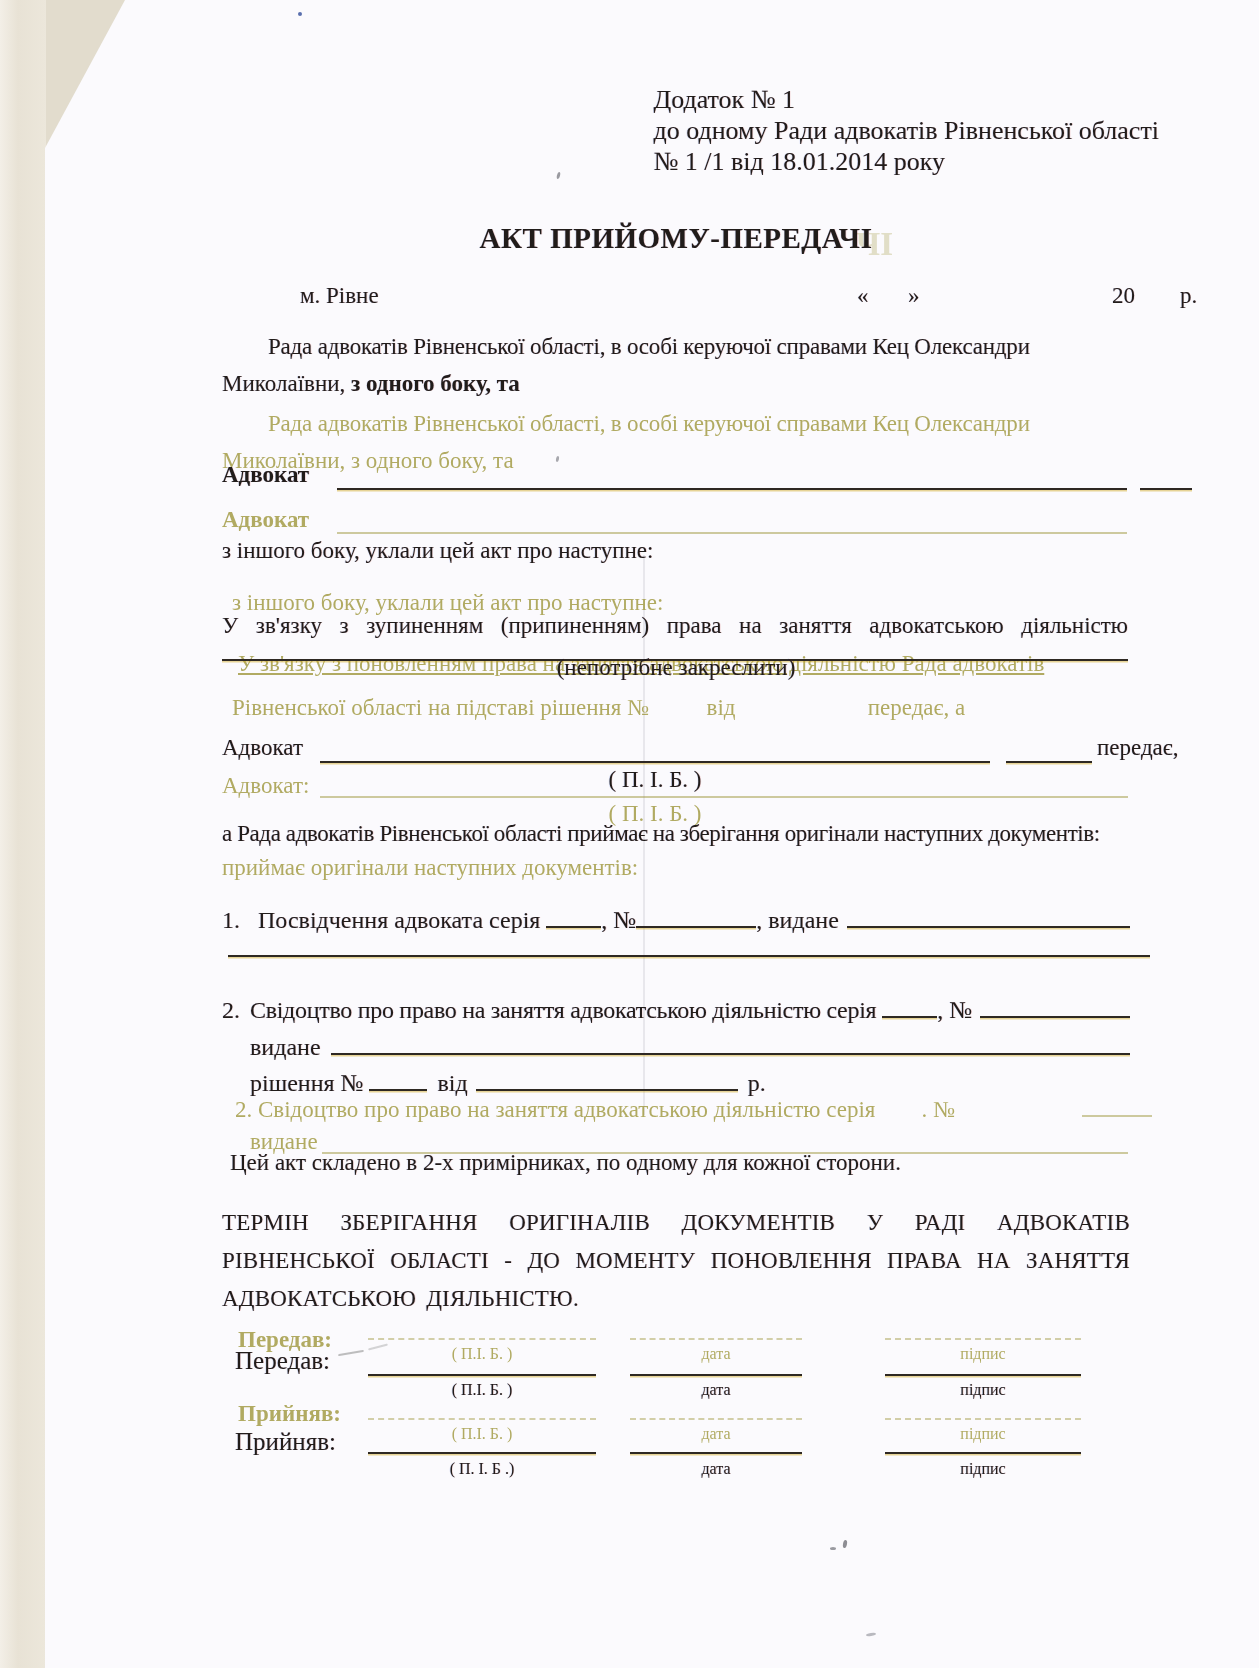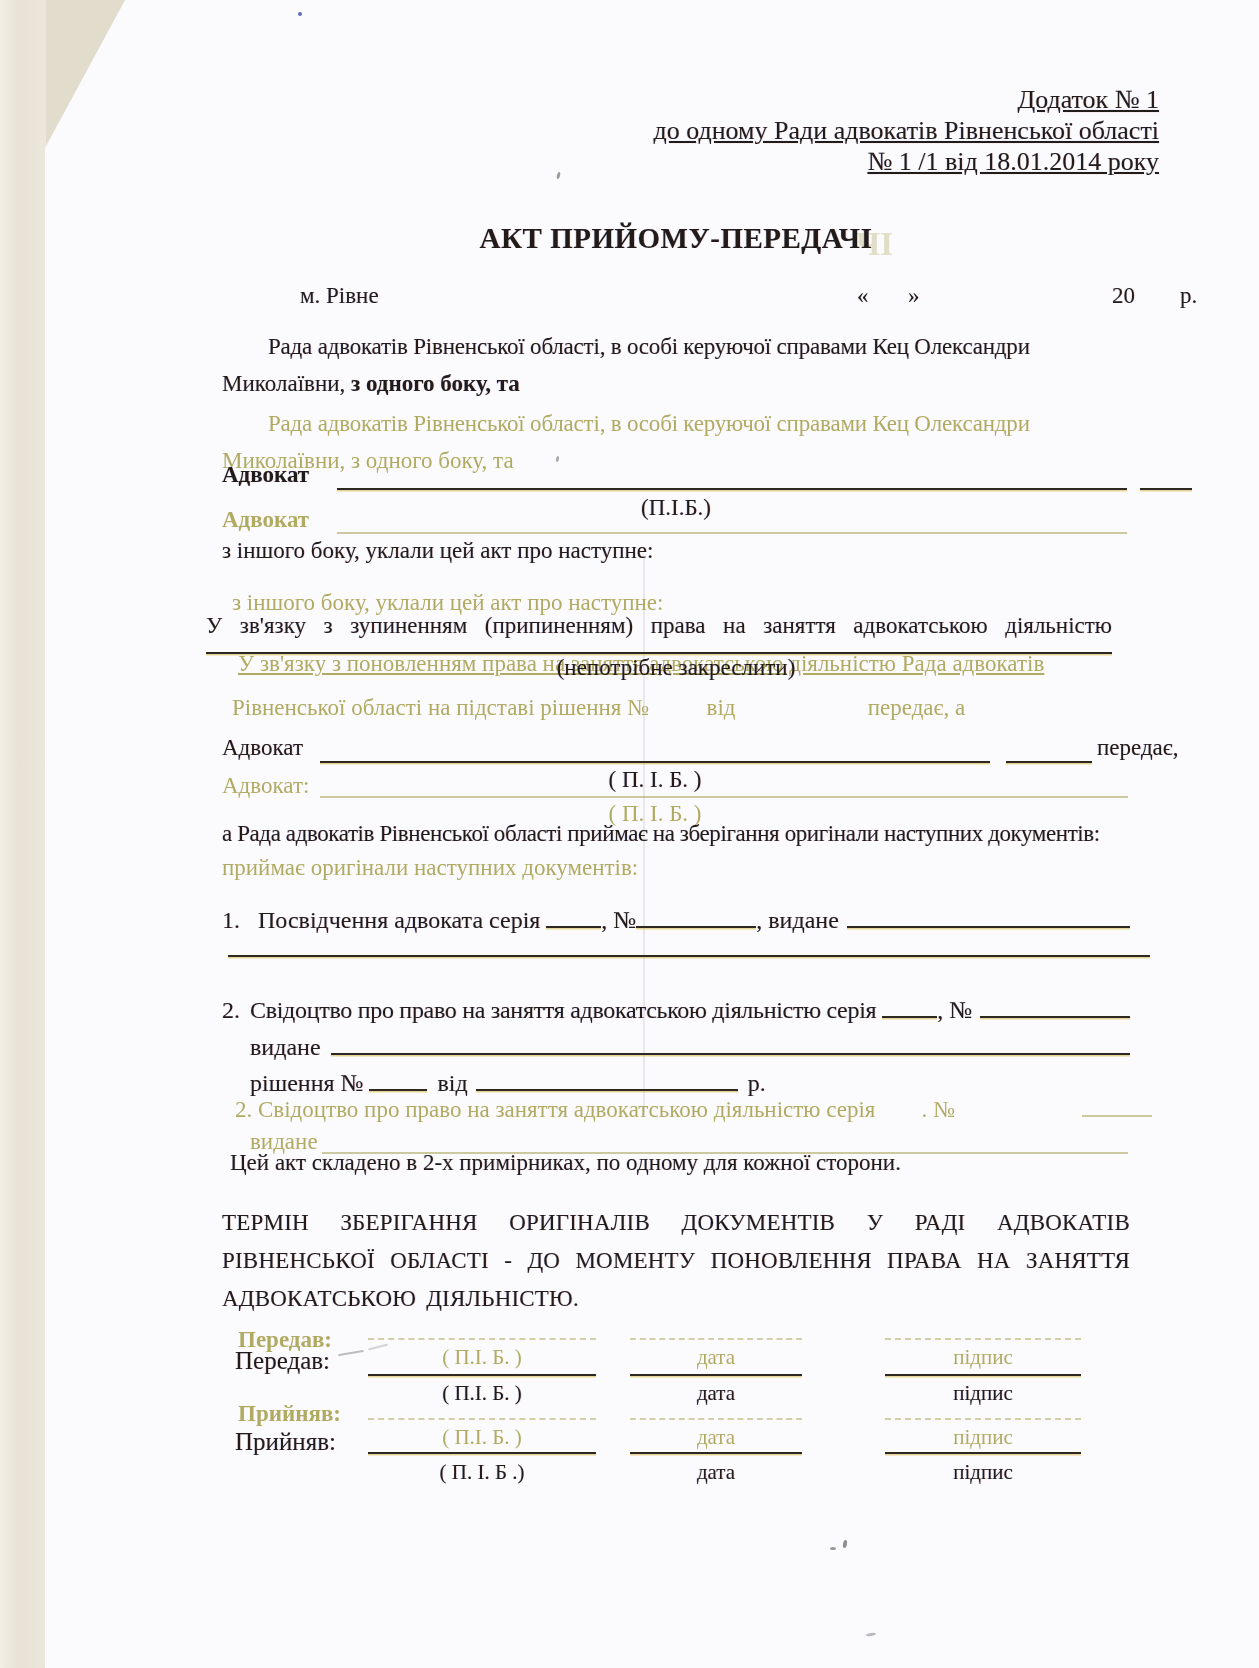--- a/index.html
+++ b/index.html
@@ -24,33 +24,33 @@
     box-shadow:0 1.5px 0 rgba(205,165,25,.45);z-index:2;}
   .ghline{position:absolute;border-top:2px solid rgba(160,152,64,.5);z-index:1;}
   .ghdash{position:absolute;border-top:2px dashed rgba(160,152,64,.45);z-index:1;}
   .row{position:absolute;display:flex;align-items:baseline;z-index:2;font-size:24px;
     text-shadow:.6px .3px 0 rgba(195,40,35,.18),-.6px -.3px 0 rgba(35,80,200,.18);}
   .just{white-space:normal;text-align:justify;text-align-last:justify;}
   .para{white-space:normal;text-align:justify;}
   .crease{position:absolute;width:2px;background:rgba(120,120,135,.14);z-index:1;}
   .speck{position:absolute;border-radius:50%;z-index:3;}
   .pencil{position:absolute;background:#8a8a8a;opacity:.55;z-index:3;border-radius:1px;}
-  .lbl{font-size:21px;}
+  .lbl{font-size:16px;}
 </style>
 </head>
 <body>
 
 <div class="stage">
   <div class="corner-under"></div>
 
   <div class="page">
 
     <div class="crease" style="left:643px;top:555px;height:560px;"></div>
 
-    <div class="t" style="top:84px;right:100px;text-align:right;font-size:26px;line-height:31px;white-space:normal;text-decoration:underline;">
+    <div class="t" style="top:84px;right:100px;text-align:left;font-size:26px;line-height:31px;white-space:normal;">
       <div>Додаток № 1</div>
       <div>до одному Ради адвокатів Рівненської  області</div>
       <div>№ 1 /1   від 18.01.2014 року</div>
     </div>
 
     <div class="t b center" style="top:220px;left:222px;width:908px;font-size:29px;letter-spacing:.5px;">АКТ ПРИЙОМУ-ПЕРЕДАЧІ</div>
     <div class="t b ghost" style="top:224px;left:856px;font-size:33px;opacity:.35;">ЧІ</div>
 
     <span class="t" style="top:282px;left:300px;">м. Рівне</span>
     <span class="t" style="top:282px;left:857px;">«</span>
@@ -62,29 +62,28 @@
     <div class="t" style="top:370px;left:222px;">
       <span>Миколаївни, </span><span class="b">з одного боку, та</span>
     </div>
 
     <div class="t ghost" style="top:410px;left:268px;letter-spacing:-0.2px;">Рада адвокатів Рівненської області, в особі  керуючої справами Кец Олександри</div>
     <div class="t ghost" style="top:447px;left:222px;">Миколаївни, з одного боку, та</div>
 
     <span class="t b" style="top:461px;left:222px;">Адвокат</span>
     <div class="hr" style="top:488px;left:337px;width:790px;"></div>
     <div class="hr" style="top:488px;left:1140px;width:52px;"></div>
-    <div class="t center" style="top:494px;left:222px;width:908px;font-size:23px;">(П.І.Б.)</div>
 
     <span class="t b ghost" style="top:506px;left:222px;">Адвокат</span>
     <div class="ghline" style="top:532px;left:337px;width:790px;"></div>
 
     <div class="t" style="top:537px;left:222px;">з іншого боку, уклали цей акт про наступне:</div>
     <div class="t ghost" style="top:589px;left:232px;">з іншого боку, уклали цей акт про наступне:</div>
 
-    <div class="t just" style="top:612px;left:206px;width:906px;padding-bottom:11px;border-bottom:2px solid #2e2823;box-shadow:0 1.5px 0 rgba(205,165,25,.45);">У зв'язку з зупиненням (припиненням) права на заняття адвокатською діяльністю</div>
+    <div class="t just" style="top:612px;left:222px;width:906px;padding-bottom:18px;border-bottom:2px solid #2e2823;box-shadow:0 1.5px 0 rgba(205,165,25,.45);">У зв'язку з зупиненням (припиненням) права на заняття адвокатською діяльністю</div>
     <div class="t ghost" style="top:650px;left:238px;text-decoration:underline;">У зв'язку з поновленням права на заняття адвокатською діяльністю Рада адвокатів</div>
     <div class="t center" style="top:654px;left:222px;width:908px;">(непотрібне закреслити)</div>
 
     <div class="t ghost" style="top:694px;left:232px;">Рівненської  області на підставі рішення №&nbsp;&nbsp;&nbsp;&nbsp;&nbsp;&nbsp;&nbsp;&nbsp;&nbsp; від&nbsp;&nbsp;&nbsp;&nbsp;&nbsp;&nbsp;&nbsp;&nbsp;&nbsp;&nbsp;&nbsp;&nbsp;&nbsp;&nbsp;&nbsp;&nbsp;&nbsp;&nbsp;&nbsp;&nbsp;&nbsp;&nbsp; передає,  а</div>
 
     <span class="t" style="top:734px;left:222px;">Адвокат</span>
     <div class="hr" style="top:761px;left:320px;width:670px;"></div>
     <div class="hr" style="top:761px;left:1006px;width:86px;"></div>
     <span class="t" style="top:734px;left:1097px;">передає,</span>
     <div class="t center" style="top:766px;left:222px;width:866px;font-size:23px;">( П. І. Б. )</div>

